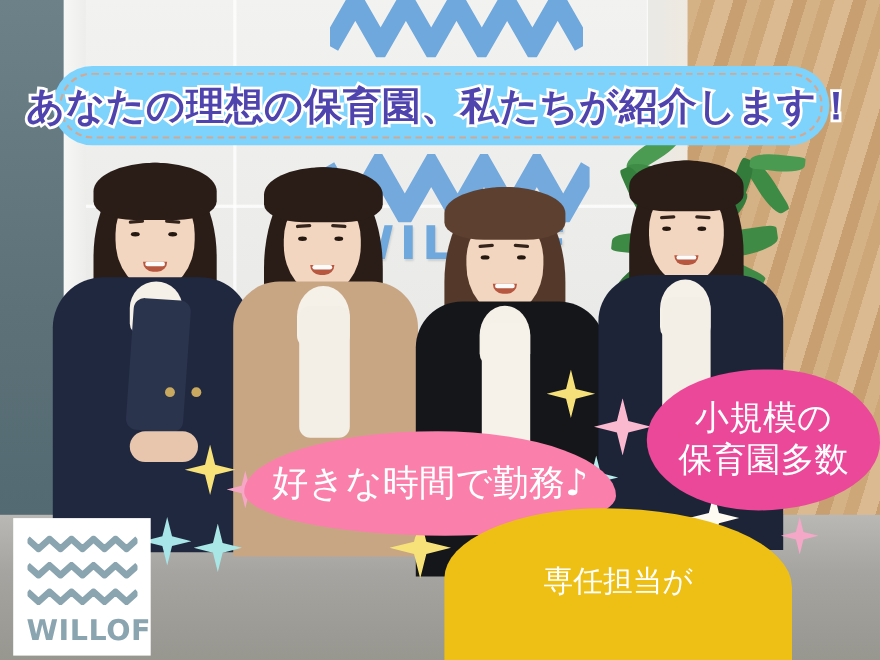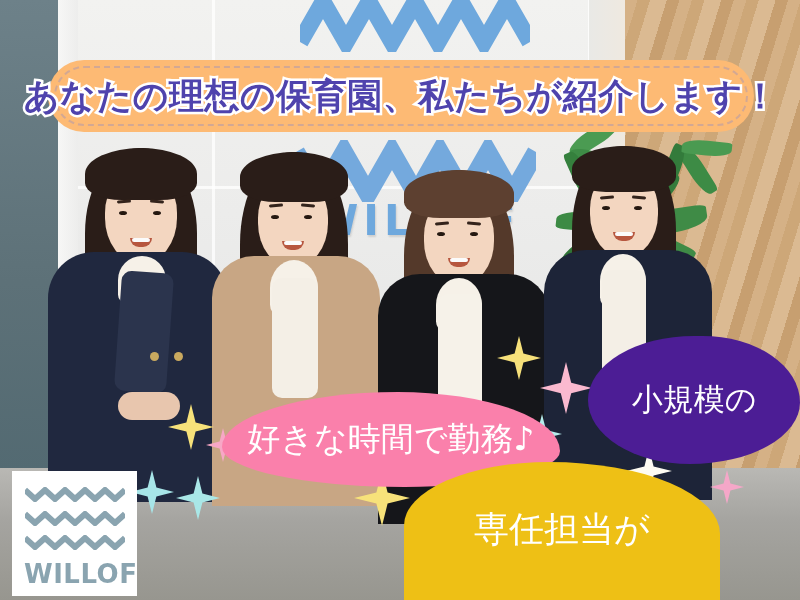--- a/index.html
+++ b/index.html
@@ -119,21 +119,21 @@
   .b-blue {
     left: 133px; top: 492px; width: 258px; height: 108px;
     background: #78cefa;
     border-radius: 46% 54% 0 0 / 58% 58% 0 0;
     font-size: 32px;
   }
   .b-yellow {
     left: 404px; top: 462px; width: 316px; height: 138px;
     background: #eec015;
     border-radius: 46% 54% 0 0 / 46% 52% 0 0;
-    font-size: 35px;
+    font-size: 27px;
   }
 
   
   .spark {
     position: absolute;
     clip-path: polygon(50% 0%, 60% 40%, 100% 50%, 60% 60%, 50% 100%, 40% 60%, 0% 50%, 40% 40%);
   }
 
   
   .logobox {
@@ -274,34 +274,35 @@
       <div class="spark" style="left: 522px; top: 414px; width: 40px; height: 40px; background: rgb(182, 236, 236);"></div>
       <div class="spark" style="left: 626px; top: 448px; width: 46px; height: 46px; background: rgb(253, 251, 242);"></div>
       <div class="spark" style="left: 130px; top: 470px; width: 44px; height: 44px; background: rgb(167, 229, 232);"></div>
       <div class="spark" style="left: 710px; top: 470px; width: 34px; height: 34px; background: rgb(245, 167, 200);"></div>
     </div>
 
   <div class="bubble b-pink" style="background: rgb(250, 128, 171); color: rgb(255, 255, 255);">
     <span>好きな時間で勤務♪</span>
   </div>
 
-  <div class="bubble b-green" style="background: #4c1d95; color: rgb(255, 255, 255);">
+  <div class="bubble b-green" style="background: #ec4899; color: rgb(255, 255, 255);">
     <span style="display:block;">
       <span style="display:block;">小規模の</span>
+      <span style="display:block;">保育園多数</span>
     </span>
   </div>
 
 
   <div class="bubble b-yellow" style="background: rgb(238, 192, 21); color: rgb(255, 255, 255);">
     <span style="display:block;margin-top:-4px;">
       <span style="display:block;">専任担当が</span>
     </span>
   </div>
 
-  <div class="banner" style="background: #fdba74;">
+  <div class="banner" style="background: #7dd3fc;">
     <div class="banner-dash" style="border-color: rgb(211, 168, 147);"></div>
     <div class="banner-text" style="color: rgb(79, 67, 173);">あなたの理想の保育園、私たちが紹介します！</div>
   </div>
 
   <div class="logobox" style="background: rgb(255, 255, 255);">
     <svg class="zig" style="top:16px;" viewBox="0 0 100 15">
       <polyline points="0,3 10,12 20,3 30,12 40,3 50,12 60,3 70,12 80,3 90,12 100,3" fill="none" stroke="#8aa4b0" stroke-width="6"></polyline>
     </svg>
     <svg class="zig" style="top:40px;" viewBox="0 0 100 15">
       <polyline points="0,3 10,12 20,3 30,12 40,3 50,12 60,3 70,12 80,3 90,12 100,3" fill="none" stroke="#8aa4b0" stroke-width="6"></polyline>

